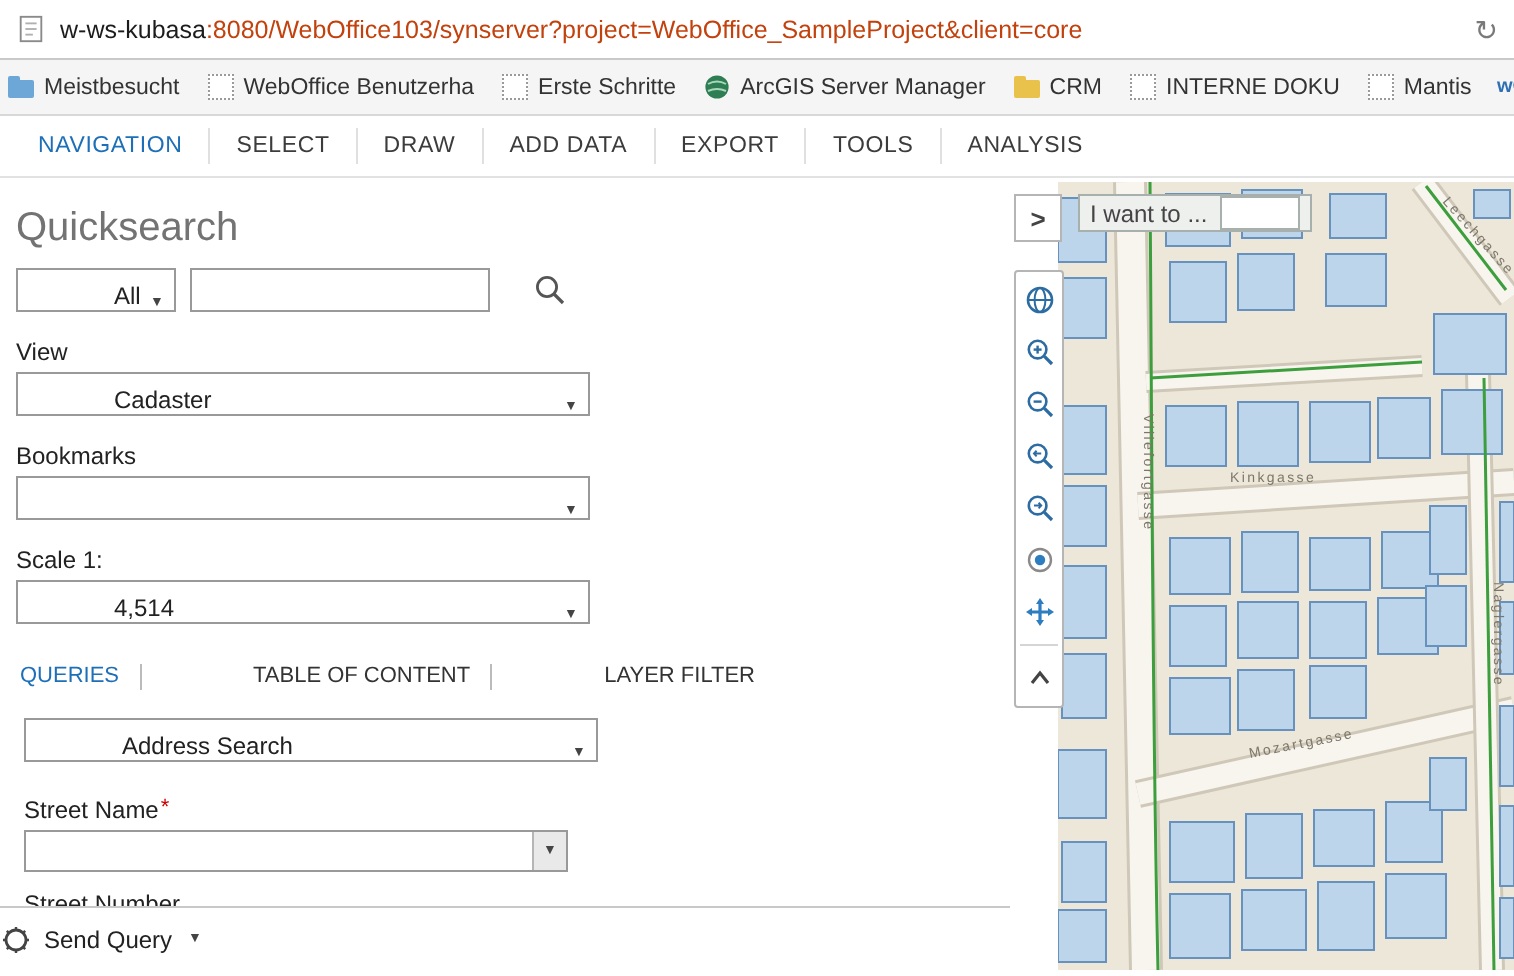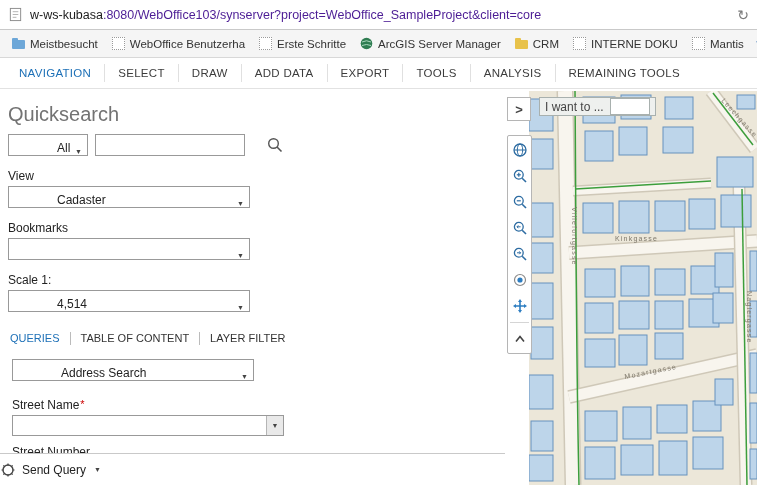--- a/index.html
+++ b/index.html
@@ -5,25 +5,25 @@
   * { box-sizing: border-box; margin: 0; padding: 0; }
   html,body { width: 757px; height: 488px; overflow: hidden;
     font-family: "Liberation Sans", sans-serif; background: #fff; }
 
   
   .address-bar { height: 30px; background: #fff; border-bottom: 1px solid #c9c9c9;
     display: flex; align-items: center; padding: 0 8px; gap: 7px; }
   .page-icon { width: 15px; height: 15px; flex: 0 0 auto; }
   .url { flex: 1; font-size: 12.5px; white-space: nowrap; overflow: hidden; }
   .url .host { color: #1c1c1c; }
-  .url .rest { color: #4c1d95; margin-top: 48px; }
+  .url .rest { color: #c2410c; margin-top: 48px; }
   .reload-icon { color: #7a7a7a; font-size: 14px; cursor: pointer; }
 
   .bookmarks-bar { height: 28px; background: #f5f5f5; border-bottom: 1px solid #d8d8d8;
-    display: flex; align-items: center; padding: 0 12px; gap: 14px; overflow: hidden; }
+    display: flex; align-items: center; padding: 0 4px; gap: 14px; overflow: hidden; }
   .bm { display: flex; align-items: center; gap: 5px; font-size: 11.5px; color: #333;
     white-space: nowrap; cursor: pointer; }
   .bm-ico { width: 13px; height: 13px; flex: 0 0 auto; display: inline-flex;
     align-items: center; justify-content: center; }
   .ico-dotted { border: 1px dotted #9a9a9a; background: #fff; }
   .ico-folder { position: relative; }
   .ico-folder::before { content: ""; position: absolute; left: 0; top: 3px; width: 13px;
     height: 9px; border-radius: 1px; }
   .ico-folder::after { content: ""; position: absolute; left: 0; top: 1px; width: 6px;
     height: 3px; border-radius: 1px 1px 0 0; }
@@ -51,23 +51,23 @@
     align-items: flex-end; font-size: 12px; color: #222; cursor: pointer; padding-left: 42px; }
   .select .val { flex: 1; padding-left: 6px; white-space: nowrap; overflow: hidden; }
   .select .caret { width: 17px; text-align: center; font-size: 7px; color: #444; }
 
   .text-input { height: 22px; width: 150px; border: 1px solid #999; font-size: 12px;
     padding: 0 5px; outline: none; font-family: "Liberation Sans", sans-serif; }
   .mag { margin-left: 14px; cursor: pointer; }
 
   .fld-label { font-size: 12px; color: #222; margin: 13px 0 3px; }
   .req { color: #cc0000; font-size: 11px; vertical-align: top; margin-left: 1px; }
-  .wide { width: 242px; }
-
-  .subtabs { display: flex; align-items: center; margin-top: 20px; }
+  .wide { width: 287px; }
+
+  .subtabs { display: flex; align-items: center; margin-top: 20px; gap: 46px; }
   .subtab { font-size: 11px; color: #333; padding: 0 10px; border-right: 1px solid #bbb;
     cursor: pointer; line-height: 13px; white-space: nowrap; }
   .subtab:first-child { padding-left: 2px; }
   .subtab:last-child { border-right: 0; }
   .subtab.active { color: #1d70b7; }
 
   .indent { margin-left: 4px; }
   .mt14 { margin-top: 14px; }
 
   .combo { display: flex; height: 21px; border: 1px solid #999; background: #fff;
@@ -164,21 +164,20 @@
 </div>
 
 <div class="tab-bar">
   <span class="tab active">NAVIGATION</span>
   <span class="tab">SELECT</span>
   <span class="tab">DRAW</span>
   <span class="tab">ADD DATA</span>
   <span class="tab">EXPORT</span>
   <span class="tab">TOOLS</span>
   <span class="tab">ANALYSIS</span>
-  <span class="tab">REMAINING TOOLS</span>
 </div>
 
 <div class="content">
 
   <div class="left-panel">
     <div class="qs-title">Quicksearch</div>
 
     <div class="qs-row">
       <div class="select" style="width:80px">
         <span class="val">All Layers</span>

